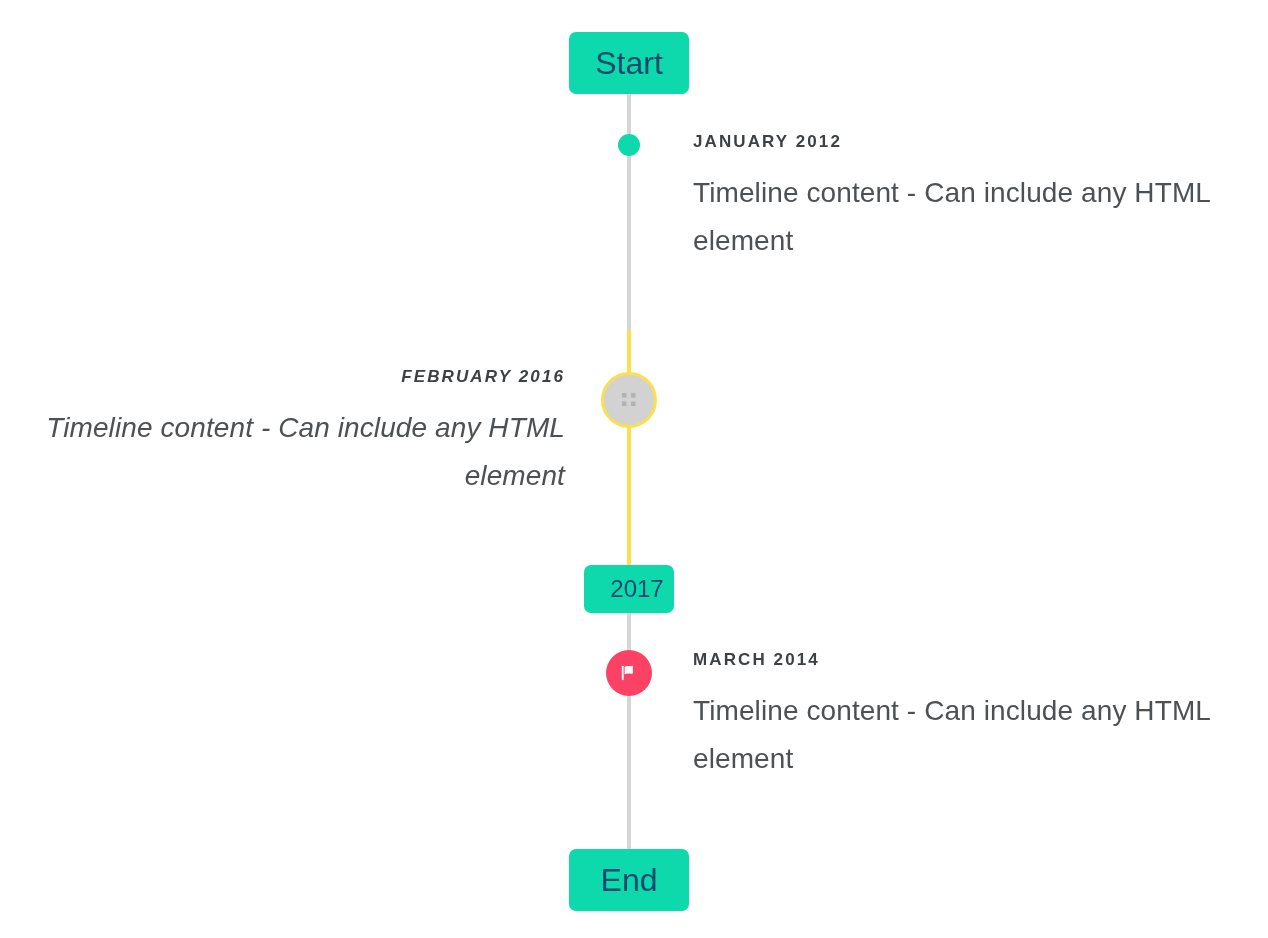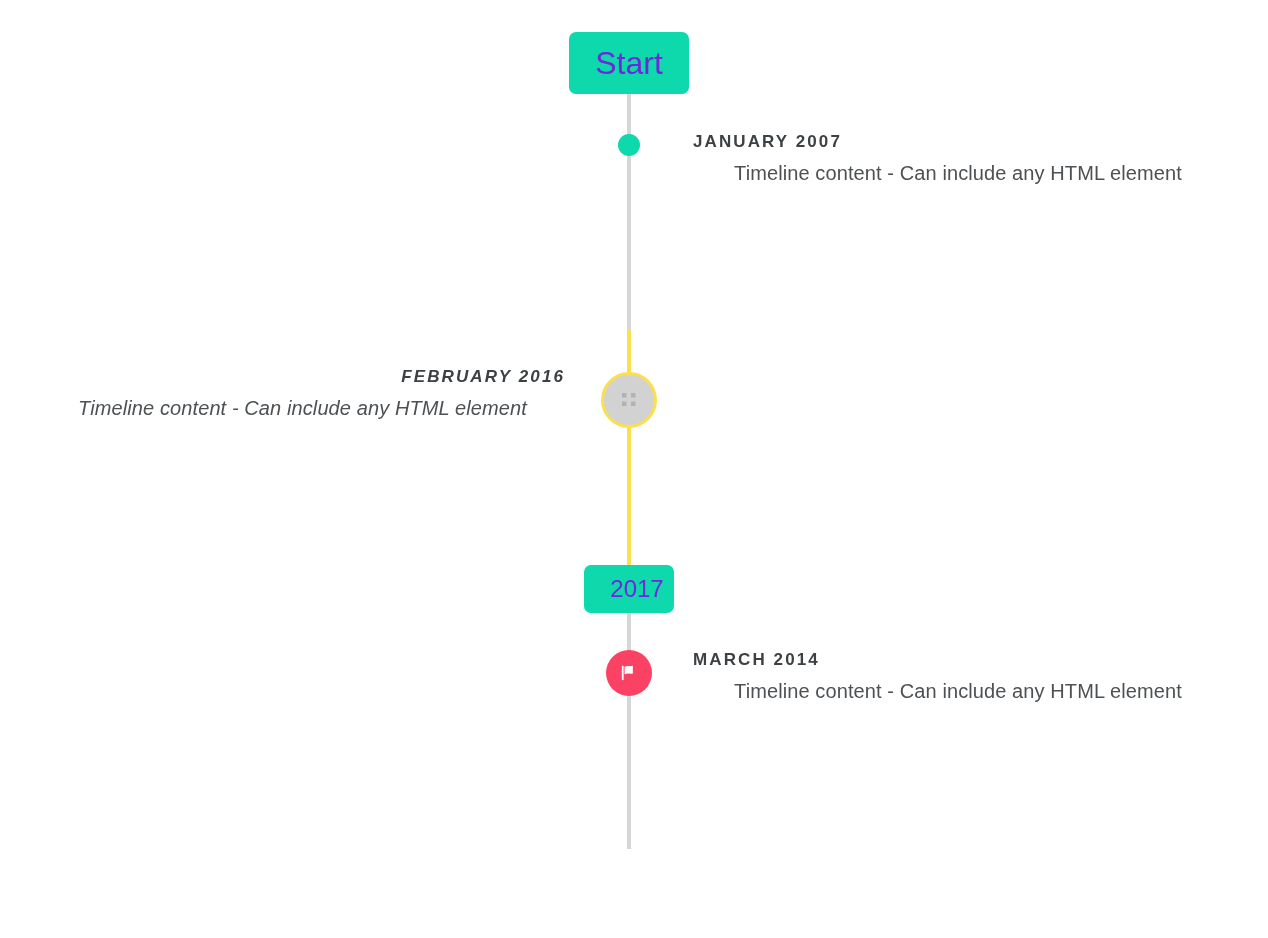--- a/index.html
+++ b/index.html
@@ -29,21 +29,21 @@
   .axis-seg.yellow { background: #fcdf4f; }
 
   #axis-seg-top      { top: 94px;  height: 236px; }
   #axis-seg-yellow   { top: 330px; height: 235px; }
   #axis-seg-bottom   { top: 613px; height: 236px; }
 
   
   .badge {
     position: absolute;
     background: #0ed9ac;
-    color: #6d28d9;
+    color: #0c4a6e;
     border-radius: 7px;
     display: flex;
     align-items: center;
     justify-content: center;
     font-weight: 400;
     white-space: nowrap;
     z-index: 4;
   }
   .badge.large {
     left: 569px;
@@ -116,43 +116,42 @@
 
   .entry-date {
     font-size: 17px;
     font-weight: 700;
     letter-spacing: 2.1px;
     color: #3d4144;
     line-height: 1.3;
   }
 
   .entry-body {
-    margin-top: 3px;
-    font-size: 20px;
+    margin-top: 16px;
+    font-size: 28px;
     font-weight: 300;
     color: #4d5154;
     line-height: 1.72;
     letter-spacing: .1px;
-    text-align: center;
   }
 </style>
 </head>
 <body>
 
 <div id="timeline-root">
 
   <div id="axis-seg-top" class="axis-seg grey"></div>
   <div id="axis-seg-yellow" class="axis-seg yellow"></div>
   <div id="axis-seg-bottom" class="axis-seg grey"></div>
 
   <div id="badge-start" class="badge large">Start</div>
 
   <div id="marker-jan" class="marker"></div>
   <div id="entry-jan" class="entry right">
-    <div class="entry-date">JANUARY 2007</div>
+    <div class="entry-date">JANUARY 2012</div>
     <div class="entry-body">Timeline content - Can include any HTML element</div>
   </div>
 
   <div id="marker-feb" class="marker">
     <svg class="broken-img-glyph" viewBox="0 0 16 16">
       <rect x="1" y="1" width="4.5" height="4.5" fill="#8c8c8c"></rect>
       <rect x="10" y="1" width="4.5" height="4.5" fill="#8c8c8c"></rect>
       <rect x="1" y="9.5" width="4.5" height="4.5" fill="#8c8c8c"></rect>
       <rect x="10" y="9.5" width="4.5" height="4.5" fill="#8c8c8c"></rect>
     </svg>
@@ -168,14 +167,15 @@
     <svg class="flag-glyph" width="22" height="22" viewBox="0 0 24 24">
       <rect x="4.2" y="4" width="1.9" height="16" rx=".9" fill="#ffffff"></rect>
       <path d="M7.2 5.1c3-1.6 6-0.1 9 -0.9 v8.3 c-3 .8 -6 -.7 -9 .9 z" fill="#ffffff"></path>
     </svg>
   </div>
   <div id="entry-mar" class="entry right">
     <div class="entry-date">MARCH 2014</div>
     <div class="entry-body">Timeline content - Can include any HTML element</div>
   </div>
 
+  <div id="badge-end" class="badge large">End</div>
 
 </div>
 
 </body></html>

